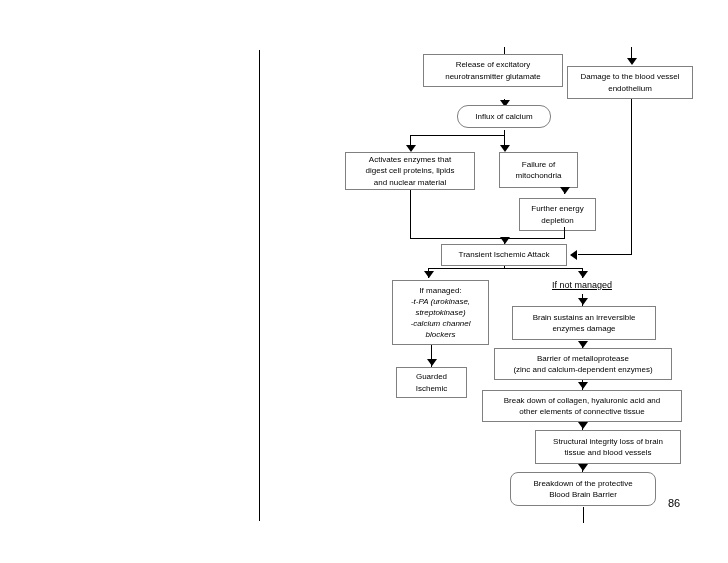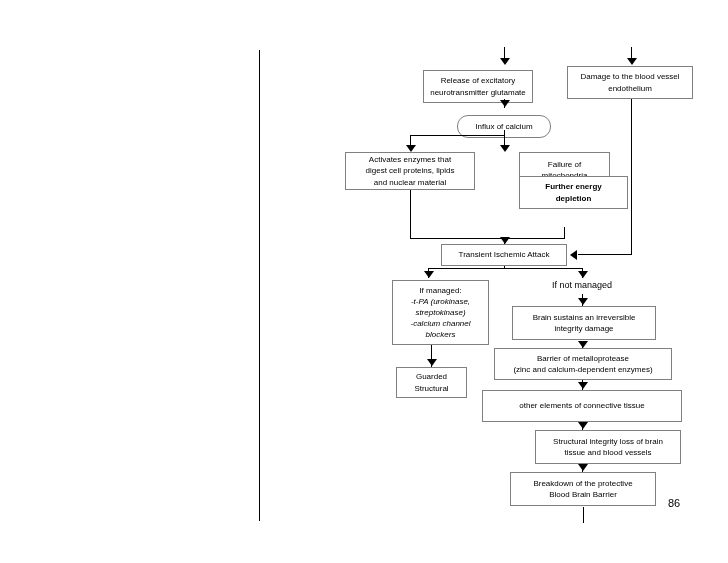--- a/index.html
+++ b/index.html
@@ -31,20 +31,21 @@
     line-height: 1.38;
     padding: 1px 2px;
   }
   .box span { display: block; width: 100%; }
   .plain-text {
     position: absolute;
     color: #000000;
     font-size: 9px;
     text-align: center;
     white-space: nowrap;
+    text-decoration: underline;
   }
   .vline {
     position: absolute;
     background: #000000;
     width: 1px;
   }
   .hline {
     position: absolute;
     background: #000000;
     height: 1px;
@@ -83,67 +84,67 @@
 <div id="page">
 
   <div class="margin-rule" style="left:259px; top:50px; height:471px;"></div>
 
   <div class="vline" style="left:504px; top:47px; height:14px;"></div>
   <div class="arrow-down" style="left:500px; top:58px;"></div>
 
   <div class="vline" style="left:631px; top:47px; height:14px;"></div>
   <div class="arrow-down" style="left:627px; top:58px;"></div>
 
-  <div class="box" style="left:423px; top:70px; width:110px; height:33px;">
+  <div class="box" style="left:423px; top:54px; width:140px; height:33px;">
     <span>
       <span>Release of excitatory</span>
       <span>neurotransmitter glutamate</span>
     </span>
   </div>
 
   <div class="box" style="left:567px; top:66px; width:126px; height:33px;">
     <span>
       <span>Damage to the blood vessel</span>
       <span>endothelium</span>
     </span>
   </div>
 
   <div class="vline" style="left:504px; top:99px; height:9px;"></div>
   <div class="arrow-down" style="left:500px; top:100px;"></div>
 
-  <div class="box" style="left:457px; top:115px; width:94px; height:23px;border-radius:11px;">
+  <div class="box" style="left:457px; top:105px; width:94px; height:23px;border-radius:11px;">
     <span>Influx of calcium</span>
   </div>
 
   <div class="vline" style="left:504px; top:130px; height:6px;"></div>
   <div class="hline" style="left:410px; top:135px; width:95px;"></div>
   <div class="vline" style="left:410px; top:135px; height:12px;"></div>
   <div class="arrow-down" style="left:406px; top:145px;"></div>
   <div class="vline" style="left:504px; top:135px; height:12px;"></div>
   <div class="arrow-down" style="left:500px; top:145px;"></div>
 
   <div class="box" style="left:345px; top:152px; width:130px; height:38px;">
     <span>
       <span>Activates enzymes that</span>
       <span>digest cell proteins, lipids</span>
       <span>and nuclear material</span>
     </span>
   </div>
 
-  <div class="box" style="left:519px; top:152px; width:91px; height:36px;">
+  <div class="box" style="left:499px; top:152px; width:79px; height:36px;">
     <span>
       <span>Failure of</span>
       <span>mitochondria</span>
     </span>
   </div>
 
   <div class="vline" style="left:564px; top:188px; height:6px;"></div>
   <div class="arrow-down" style="left:560px; top:187px;"></div>
 
-  <div class="box" style="left:519px; top:176px; width:109px; height:33px;font-weight:bold;">
+  <div class="box" style="left:519px; top:198px; width:77px; height:33px;">
     <span>
       <span>Further energy</span>
       <span>depletion</span>
     </span>
   </div>
 
   <div class="vline" style="left:410px; top:190px; height:49px;"></div>
   <div class="hline" style="left:410px; top:238px; width:95px;"></div>
 
   <div class="vline" style="left:564px; top:227px; height:12px;"></div>
@@ -176,69 +177,70 @@
       <span class="ital">blockers</span>
     </span>
   </div>
 
   <div class="vline" style="left:431px; top:345px; height:22px;"></div>
   <div class="arrow-down" style="left:427px; top:359px;"></div>
 
   <div class="box" style="left:396px; top:367px; width:71px; height:31px;">
     <span>
       <span>Guarded</span>
-      <span>Structural</span>
+      <span>Ischemic</span>
     </span>
   </div>
 
   <div class="plain-text" style="left:532px; top:280px; width:100px;">If not managed</div>
 
   <div class="vline" style="left:582px; top:294px; height:12px;"></div>
   <div class="arrow-down" style="left:578px; top:298px;"></div>
 
   <div class="box" style="left:512px; top:306px; width:144px; height:34px;">
     <span>
       <span>Brain sustains an irreversible</span>
-      <span>integrity damage</span>
+      <span>enzymes damage</span>
     </span>
   </div>
 
   <div class="vline" style="left:582px; top:341px; height:8px;"></div>
   <div class="arrow-down" style="left:578px; top:341px;"></div>
 
   <div class="box" style="left:494px; top:348px; width:178px; height:32px;">
     <span>
       <span>Barrier of metalloprotease</span>
       <span>(zinc and calcium-dependent enzymes)</span>
     </span>
   </div>
 
   <div class="vline" style="left:582px; top:380px; height:10px;"></div>
   <div class="arrow-down" style="left:578px; top:382px;"></div>
 
   <div class="box" style="left:482px; top:390px; width:200px; height:32px;">
     <span>
+      <span>Break down of collagen, hyaluronic acid and</span>
       <span>other elements of connective tissue</span>
     </span>
   </div>
 
   <div class="vline" style="left:582px; top:422px; height:8px;"></div>
   <div class="arrow-down" style="left:578px; top:422px;"></div>
 
   <div class="box" style="left:510px; top:430px; width:146px; height:34px;margin-left:25px;">
     <span>
       <span>Structural integrity loss of brain</span>
       <span>tissue and blood vessels</span>
     </span>
   </div>
 
   <div class="vline" style="left:582px; top:464px; height:8px;"></div>
   <div class="arrow-down" style="left:578px; top:464px;"></div>
 
-  <div class="box" style="left:510px; top:472px; width:146px; height:34px;">
+  <div class="box" style="left:510px; top:472px; width:146px; height:34px;border-radius:8px;">
     <span>
       <span>Breakdown of the protective</span>
       <span>Blood Brain Barrier</span>
     </span>
   </div>
 
   <div class="vline" style="left:583px; top:507px; height:16px;"></div>
 
   <div class="page-num" style="left:668px; top:497px;">86</div>
 

